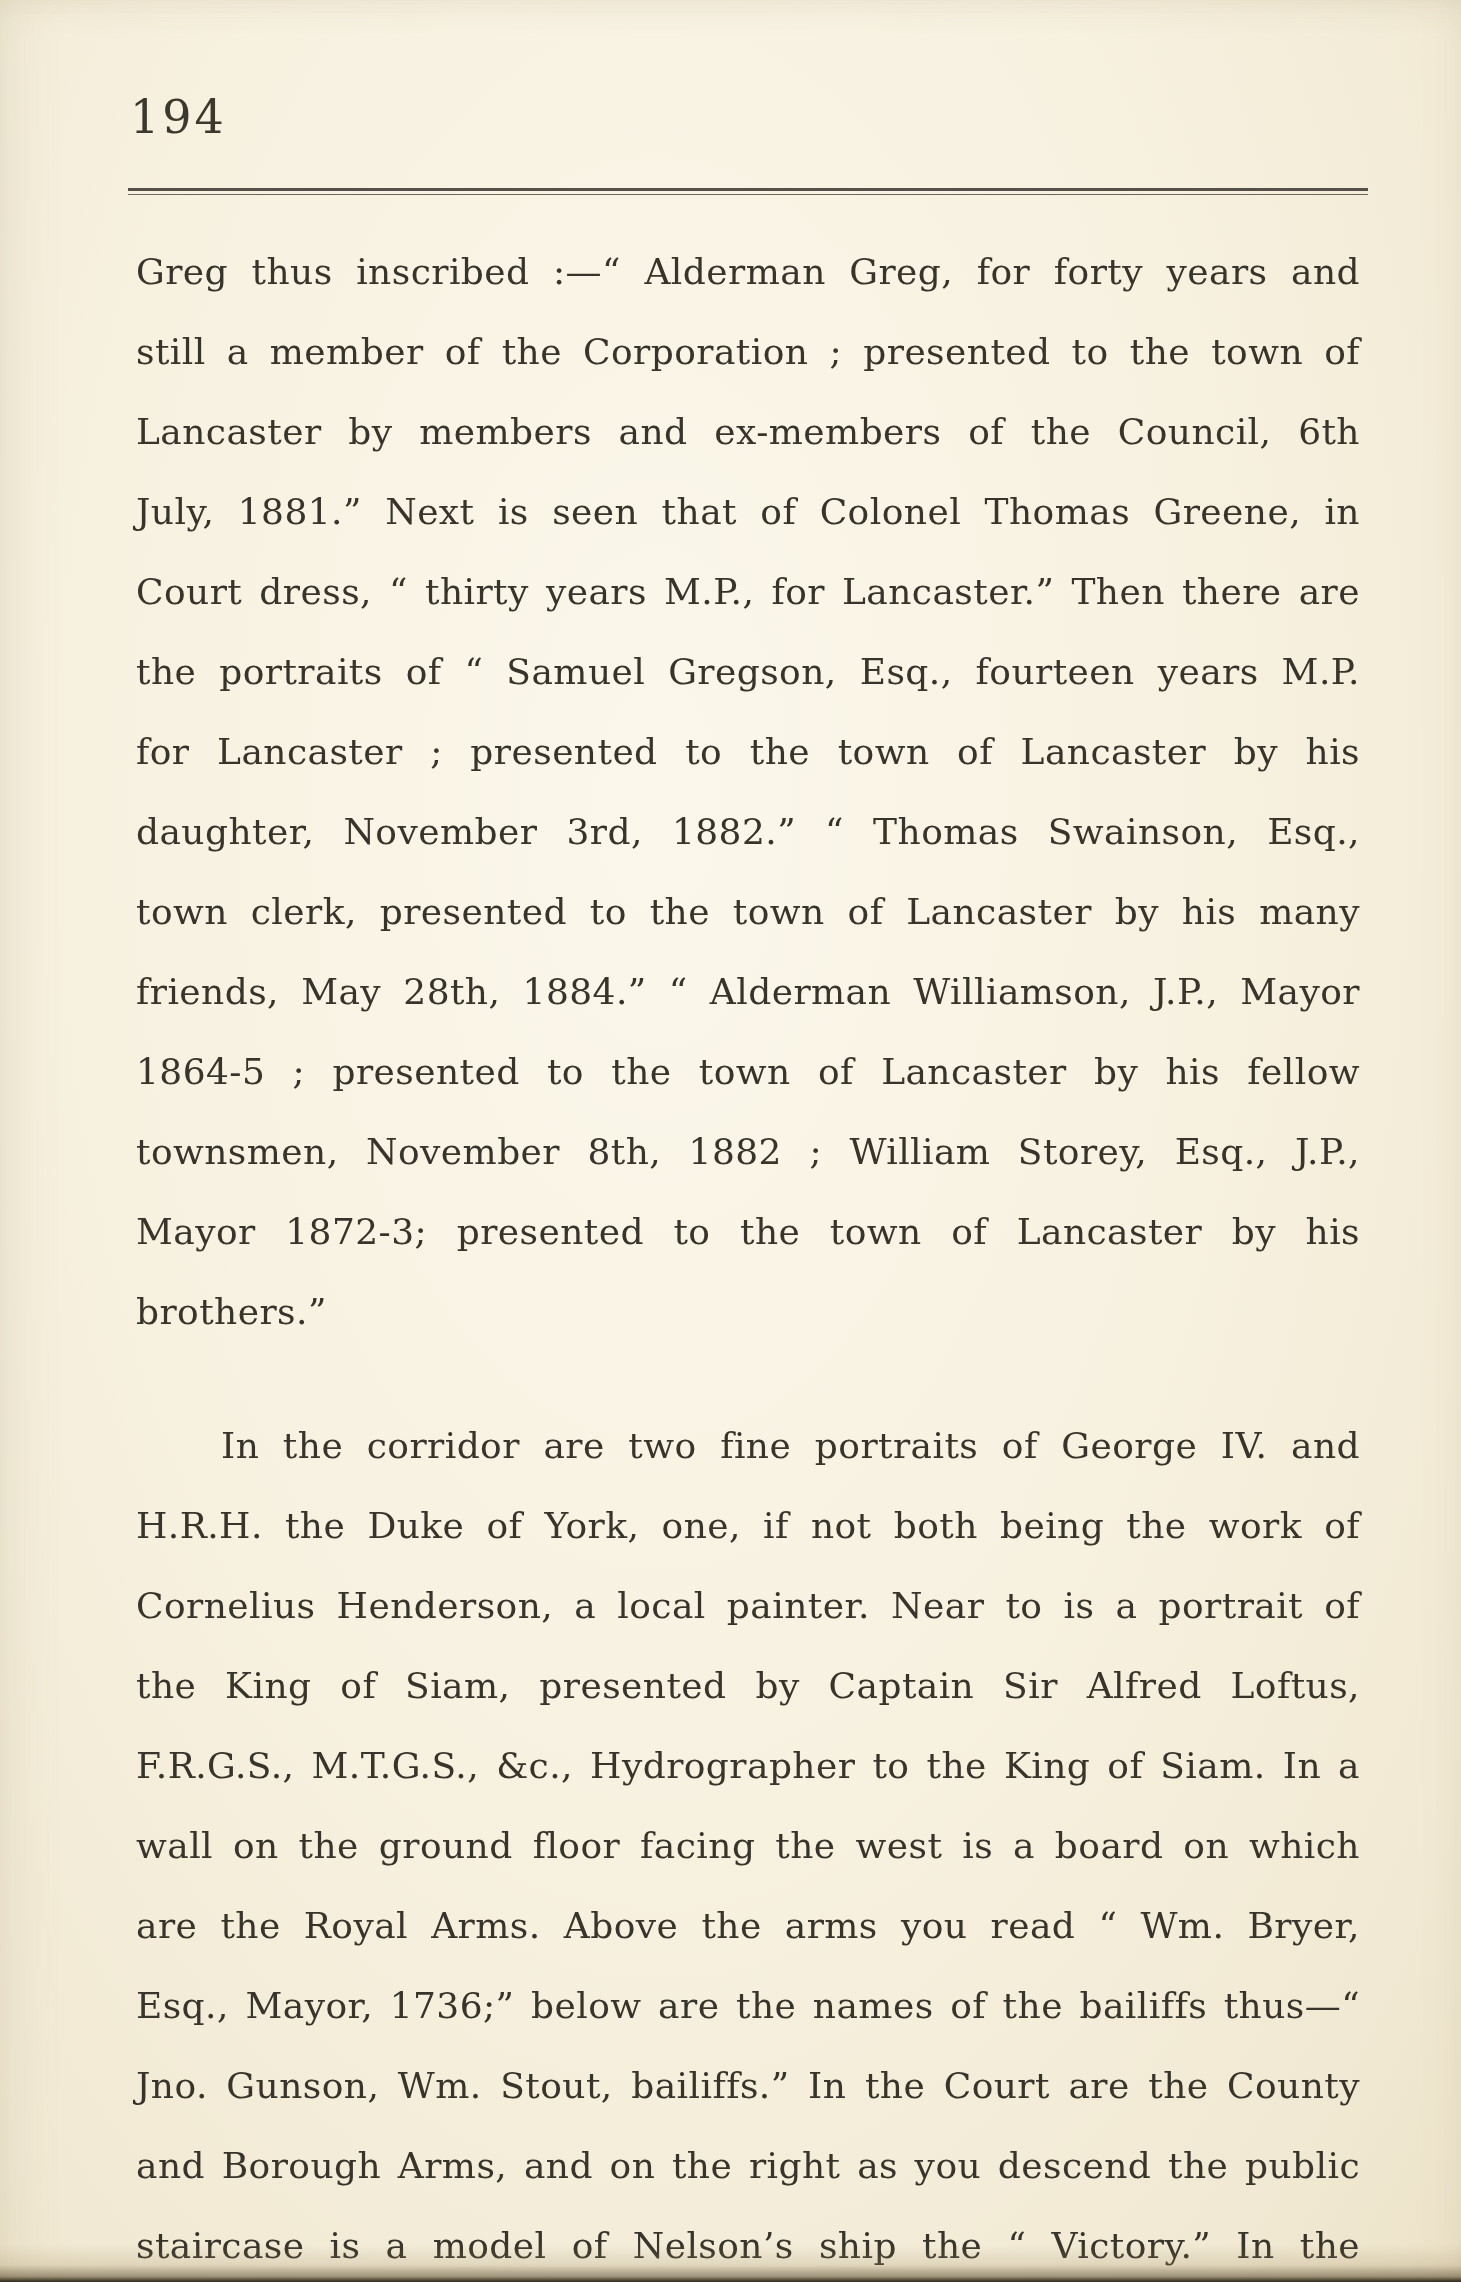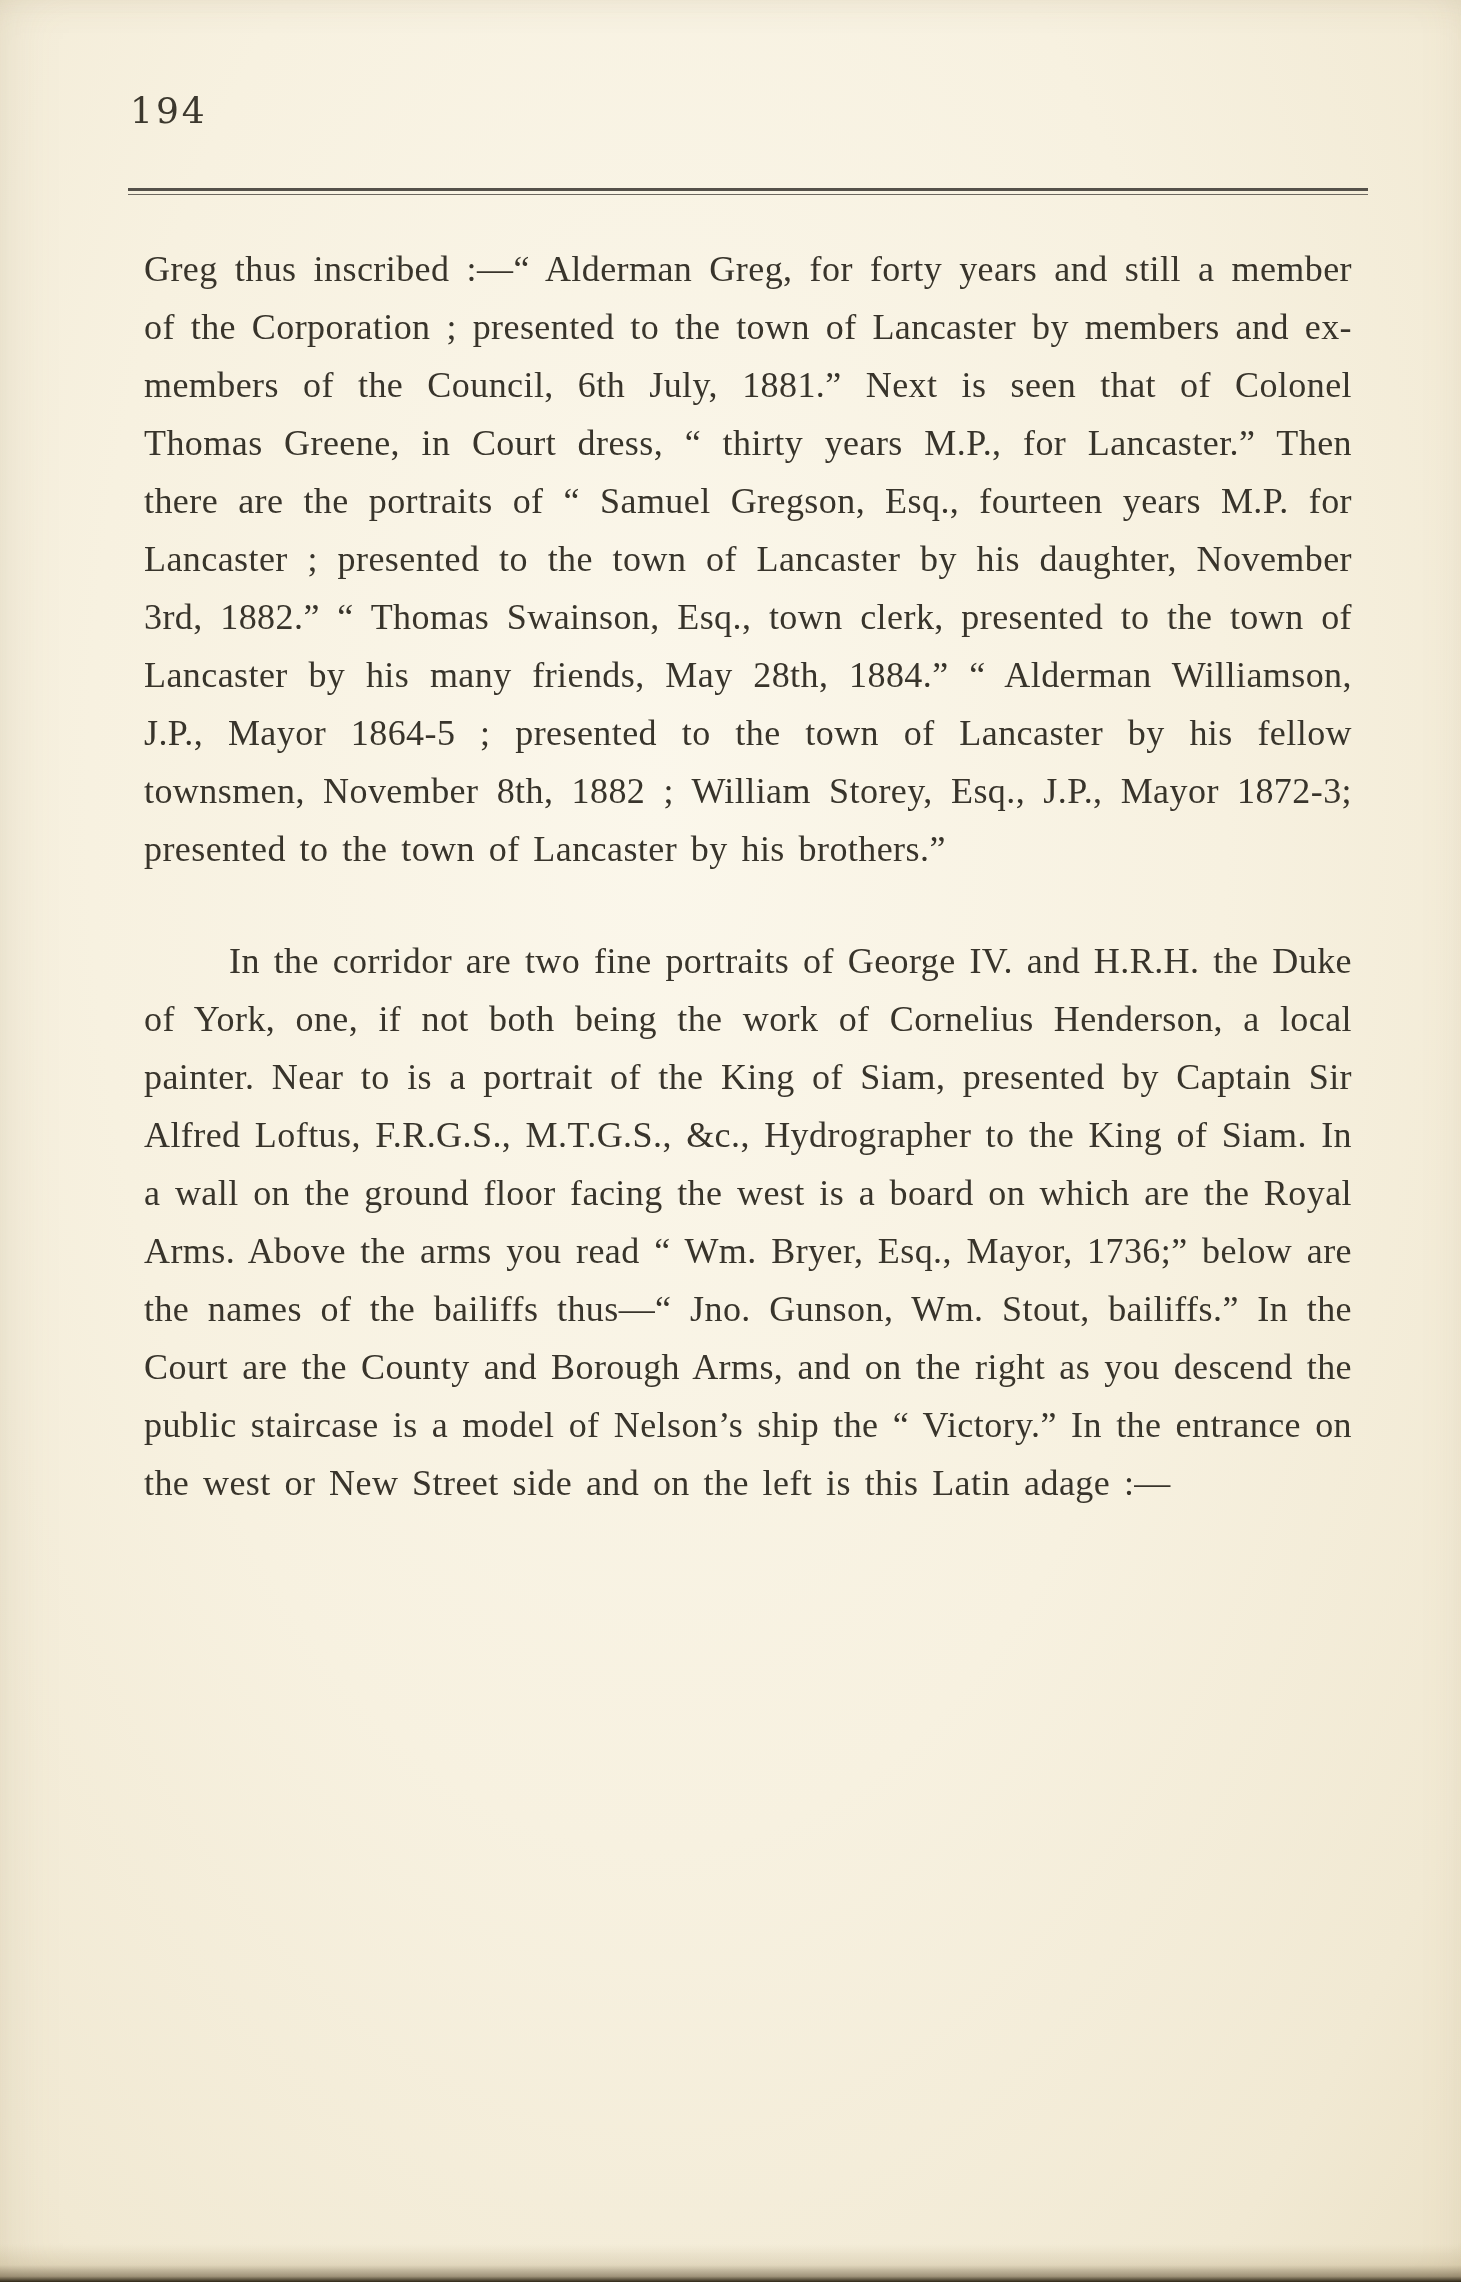--- a/index.html
+++ b/index.html
@@ -25,21 +25,21 @@
     position: absolute;
     top: 82px;
     left: 128px;
     width: 1240px;
     height: 54px;
   }
   .page-number {
     position: absolute;
     left: 2px;
     top: 8px;
-    font-size: 36px;
+    font-size: 46px;
     letter-spacing: 3px;
     color: #3c382e;
   }
   .running-title {
     position: absolute;
     left: 0;
     right: 0;
     top: 0;
     text-align: center;
     font-size: 38px;
@@ -57,28 +57,27 @@
     border-top: 3px solid #55514a;
     border-bottom: 1px solid #6d6860;
   }
   .body-text {
     position: absolute;
     top: 224px;
     left: 128px;
     width: 1240px;
   }
   .para {
-    margin: 16px;
+    margin: 8px;
     font-size: 36px;
-    line-height: 58px;
+    line-height: 80px;
     text-align: justify;
     word-spacing: 0.12em;
     letter-spacing: 0.012em;
     color: #38342b;
-    font-family: Liberation Serif, serif;
   }
   .para + .para {
     margin-top: 54px;
   }
   .para.indented {
     text-indent: 85px;
   }
   .page-edge {
     position: absolute;
     left: 0;

